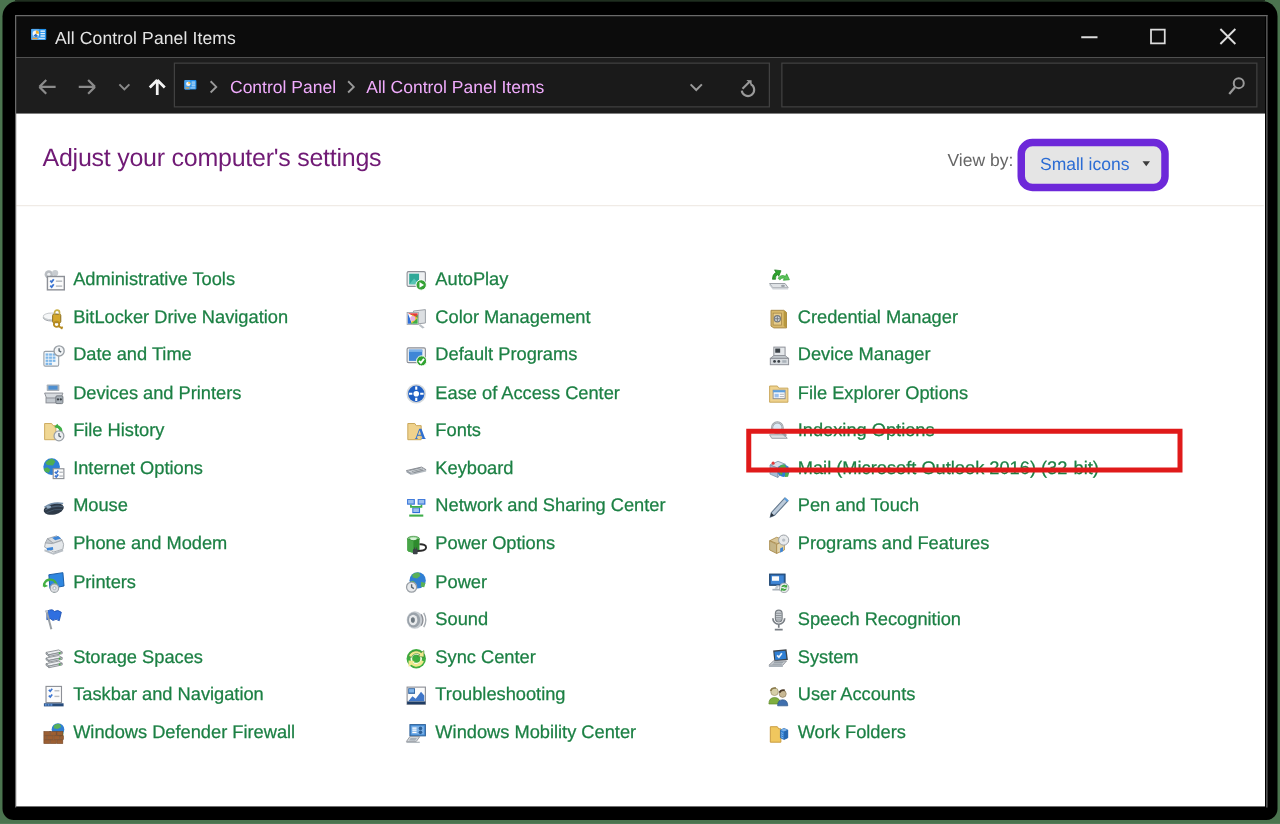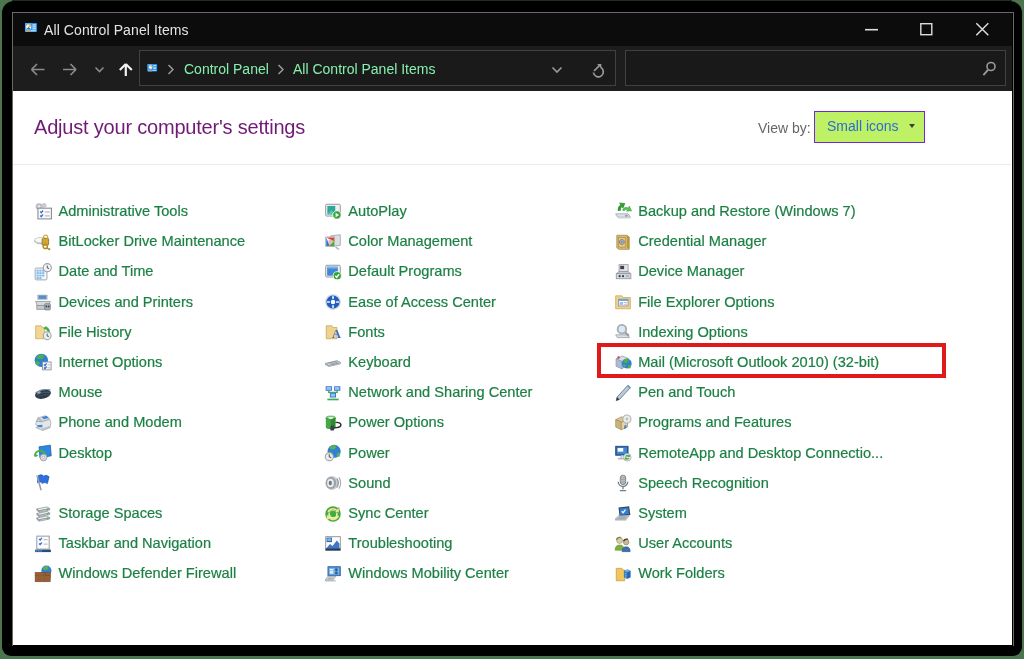--- a/index.html
+++ b/index.html
@@ -4,24 +4,24 @@
  font-family:"Liberation Sans",sans-serif;}
 #shadow{position:absolute;left:2px;top:1px;width:1020px;height:655px;background:#000;border-radius:12px 12px 9px 9px;}
 #win{position:absolute;left:12px;top:12px;width:1000px;height:633px;background:#fff;}
 #winborder{position:absolute;left:-0.5px;top:-0.5px;width:1000px;height:633px;border:1.5px solid #696969;border-bottom:none;pointer-events:none;z-index:60;}
 #titlebar{position:absolute;left:0;top:0;width:100%;height:34px;background:#0c0c0c;}
 #toolbar{position:absolute;left:0;top:34px;width:100%;height:45px;background:#1d1d1d;}
 #content{position:absolute;left:0;top:79px;width:100%;height:554px;background:#fff;}
 #titletext{position:absolute;left:32px;top:10px;font-size:14px;color:#e4e4e4;letter-spacing:.1px;}
 #addrbox{position:absolute;left:127px;top:4px;width:477px;height:36px;background:#1a1a1a;border:1px solid #414141;box-sizing:border-box;}
 #searchbox{position:absolute;left:613px;top:4px;width:381px;height:36px;background:#191919;border:1px solid #414141;box-sizing:border-box;}
-.crumb{position:absolute;top:15px;font-size:14px;color:#86efac;}
+.crumb{position:absolute;top:15px;font-size:14px;color:#f0abfc;}
 #hdr{position:absolute;left:22px;top:104px;font-size:20px;color:#701a75;letter-spacing:-.2px;}
 #viewby{position:absolute;left:746px;top:108px;font-size:14px;color:#666;}
-#viewbtn{position:absolute;left:802px;top:99px;width:109px;height:30px;border:1px solid #6d28d9;border-radius:0;background:#bef264;}
+#viewbtn{position:absolute;left:802px;top:99px;width:109px;height:30px;border:6px solid #6d28d9;border-radius:12px;background:#e5e5e5;}
 #viewbtn span{position:absolute;left:12px;top:6px;font-size:14px;color:#2b6cd4;}
 #viewbtn i{position:absolute;right:9px;top:12px;width:0;height:0;border-left:3.5px solid transparent;border-right:3.5px solid transparent;border-top:4.5px solid #3c3c3c;}
 #sep{position:absolute;left:1px;top:151.5px;width:998px;height:1px;background:#f0ebe6;}
 .ico{position:absolute;width:18px;height:18px;} .ico svg{width:18px;height:18px;}
 .lbl{position:absolute;font-size:14.6px;color:#1c8044;white-space:nowrap;-webkit-text-stroke:.2px #1c8044;}
 #redbox{position:absolute;left:585px;top:331px;width:341px;height:27px;border:4px solid #e01a1a;z-index:40;}
 svg{display:block}
 </style></head><body>
 <div id="shadow"></div>
 <div style="position:absolute;left:12px;top:0;width:1000px;height:1px;background:#1f2e1f;z-index:5"></div>
@@ -85,21 +85,21 @@
  </div>
  <div id="content">
   <div id="hdr" style="top:25px">Adjust your computer's settings</div>
   <div id="viewby" style="top:29px">View by:</div>
   <div id="viewbtn" style="top:20px">
         <span>Small icons</span>
         <i></i>
       </div>
   <div id="sep" style="top:72.5px"></div>
  </div>
- <div id="itemlayer" style="position:absolute;left:0;top:0;width:1000px;height:465px">
+ <div id="itemlayer" style="position:absolute;left:0;top:13px;width:1000px;height:465px">
 <div class="ico" style="left:22.0px;top:190.3px">
         <svg width="16" height="16" viewBox="0 0 16 16">
           <circle cx="4.5" cy="4" r="3" fill="#b9bdc2"></circle>
           <circle cx="9" cy="3" r="2.2" fill="#c8ccd0"></circle>
           <circle cx="4.5" cy="4" r="1.2" fill="#eef0f2"></circle>
           <rect x="3.5" y="5.5" width="12" height="9.5" fill="#fbfbfb" stroke="#8d9097" stroke-width="1"></rect>
           <path d="M5.5 8.5l1 1 1.5-2" stroke="#3b74d1" stroke-width="1.3" fill="none"></path>
           <path d="M5.5 12l1 1 1.5-2" stroke="#3b74d1" stroke-width="1.3" fill="none"></path>
           <rect x="9.5" y="8.3" width="4.5" height="1.1" fill="#b9bdc2"></rect>
           <rect x="9.5" y="11.8" width="4.5" height="1.1" fill="#b9bdc2"></rect>
@@ -109,21 +109,21 @@
 <div class="ico" style="left:22.0px;top:220.5px">
         <svg width="16" height="16" viewBox="0 0 16 16">
           <ellipse cx="6.5" cy="7" rx="6" ry="2.6" fill="#e8eaec" stroke="#9aa0a6" stroke-width=".7"></ellipse>
           <ellipse cx="6.5" cy="6.3" rx="6" ry="2.4" fill="#f6f7f8" stroke="#b5babe" stroke-width=".5"></ellipse>
           <rect x="7.2" y="4.8" width="5.8" height="6" rx=".8" fill="#d4a72c" stroke="#8a6d1d" stroke-width=".7"></rect>
           <path d="M8.6 4.9V3.6a1.75 1.75 0 0 1 3.5 0v1.3" fill="none" stroke="#c9b04a" stroke-width="1.2"></path>
           <circle cx="10" cy="11.9" r="1.9" fill="none" stroke="#b68c22" stroke-width="1.3"></circle>
           <path d="M11.4 13.2l2.8 1.9M13.2 14.6l1.2-.8" stroke="#b68c22" stroke-width="1.2" fill="none"></path>
         </svg>
       </div>
-<div class="lbl" style="left:46.5px;top:221.0px">BitLocker Drive Maintenance</div>
+<div class="lbl" style="left:46.5px;top:221.0px">BitLocker Drive Navigation</div>
 <div class="ico" style="left:22.0px;top:250.7px">
         <svg width="16" height="16" viewBox="0 0 16 16">
           <rect x="1" y="4.5" width="10.5" height="10.5" rx="1" fill="#f4f8fb" stroke="#98a0a8" stroke-width=".8"></rect>
           <g fill="#7db6e8">
             <rect x="2.2" y="6" width="2" height="1.6"></rect>
             <rect x="4.7" y="6" width="2" height="1.6"></rect>
             <rect x="7.2" y="6" width="2" height="1.6"></rect>
             <rect x="2.2" y="8.2" width="2" height="1.6"></rect>
             <rect x="4.7" y="8.2" width="2" height="1.6"></rect>
             <rect x="7.2" y="8.2" width="2" height="1.6"></rect>
@@ -197,21 +197,21 @@
 <div class="lbl" style="left:46.5px;top:402.3px">Phone and Modem</div>
 <div class="ico" style="left:22.0px;top:432.1px">
         <svg width="16" height="16" viewBox="0 0 16 16">
           <path d="M4.5 2.5l10-1.5.8 9.5-10 1.8z" fill="#2e86e0" stroke="#1c5ea8" stroke-width=".7"></path>
           <path d="M1 11 a4.5 4.5 0 1 1 6.5 3.5" stroke="#45b045" stroke-width="1.8" fill="none"></path>
           <path d="M.5 8.5l.7 3 2.8-1z" fill="#45b045"></path>
           <circle cx="8.5" cy="12" r="3" fill="#dcdfe2" stroke="#9aa0a6" stroke-width=".8"></circle>
           <circle cx="8.5" cy="12" r="1.1" fill="#f4f5f6" stroke="#9aa0a6" stroke-width=".5"></circle>
         </svg>
       </div>
-<div class="lbl" style="left:46.5px;top:432.6px">Desktop</div>
+<div class="lbl" style="left:46.5px;top:432.6px">Printers</div>
 <div class="ico" style="left:22.0px;top:462.3px">
         <svg width="16" height="16" viewBox="0 0 16 16">
           <path d="M3.2 1.8 q4-2.3 5.2.2 q2.5-1.8 5 .5 l-1.5 6 q-2.2-1.8-4.5-.2 q-1.5-2.2-4.3-.5z" fill="#2f6fe0" stroke="#1c4fae" stroke-width=".6"></path>
           <path d="M2.8 1.5l3.5 13" stroke="#9aa0a6" stroke-width="1.4"></path>
           <circle cx="2.8" cy="1.8" r="1" fill="#c0c5ca"></circle>
         </svg>
       </div>
 <div class="ico" style="left:22.0px;top:492.5px">
         <svg width="16" height="16" viewBox="0 0 16 16">
           <g stroke="#82878c" stroke-width=".6">
@@ -408,21 +408,20 @@
 <div class="ico" style="left:601.6px;top:190.3px">
         <svg width="16" height="16" viewBox="0 0 16 16">
           <path d="M3.5 7.5 a4.5 5.5 0 0 1 2.5-5l-1-1.7 4.6.6-1.6 4-.9-1.4 a3 3.6 0 0 0-1.4 3.5z" fill="#2fa32f" stroke="#1e7a1e" stroke-width=".5"></path>
           <path d="M7.5 6.8 a4.5 5.5 0 0 1 5.3-1.4l.8-1.8 2 4.2-4.3.4.7-1.5 a3 3.6 0 0 0-3.2 1.2z" fill="#5cc25c" stroke="#2fa32f" stroke-width=".5"></path>
           <path d="M1.5 10.5h11l2.2 3H3.7z" fill="#e0e3e6" stroke="#9aa0a6" stroke-width=".7"></path>
           <path d="M1.5 10.5l2.2 3v1.2l-2.2-3z" fill="#c3c9cf"></path>
           <path d="M3.7 13.5h11v1.2h-11z" fill="#d0d4d8"></path>
           <ellipse cx="11" cy="12.2" rx="1.4" ry=".8" fill="#9aa0a6"></ellipse>
         </svg>
       </div>
-<div class="lbl" style="left:626.2px;top:190.8px">Backup and Restore (Windows 7)</div>
 <div class="ico" style="left:601.6px;top:220.5px">
         <svg width="16" height="16" viewBox="0 0 16 16">
           <path d="M2.5 2h9l2 1.5v11h-9l-2-1.3z" fill="#d9b96a" stroke="#a8894a" stroke-width=".7"></path>
           <path d="M11.5 2l2 1.5v11l-2-1.3z" fill="#b8983f"></path>
           <rect x="4" y="4" width="6" height="8.5" fill="#e6cc8a" stroke="#a8894a" stroke-width=".6"></rect>
           <circle cx="7" cy="8" r="2.2" fill="#cfd4d8" stroke="#73797f" stroke-width=".8"></circle>
           <path d="M7 6.3v3.4M5.3 8h3.4" stroke="#73797f" stroke-width=".7"></path>
         </svg>
       </div>
 <div class="lbl" style="left:626.2px;top:221.0px">Credential Manager</div>
@@ -463,21 +462,21 @@
           <path d="M1.8 5.3l5.7-2.6 5.2 2.1-5.4 2.8z" fill="#d5dfe9" stroke="#8096ac" stroke-width=".6"></path>
           <path d="M1.8 5.3l5.5 2.3v6.6l-5.5-2.4z" fill="#a8bdd4" stroke="#8096ac" stroke-width=".6"></path>
           <path d="M7.3 7.6l5.4-2.5v3.2l-5.4 5.9z" fill="#c2d1e0" stroke="#8096ac" stroke-width=".6"></path>
           <circle cx="11.3" cy="9.4" r="4.4" fill="#2f7fd4"></circle>
           <path d="M8.2 6.7 Q9.8 4.7 12.3 5l1 2.2-2.4 1.8-2.8-.8z" fill="#4fae52"></path>
           <path d="M12.7 10.4l2.6.7-.7 2.5-2.3.2z" fill="#4fae52"></path>
           <path d="M7.6 10.4l1.9-.6 1.4 1.3-1 1.6z" fill="#4fae52"></path>
           <circle cx="4" cy="4" r="1.1" fill="#e23b3b"></circle>
         </svg>
       </div>
-<div class="lbl" style="left:626.2px;top:341.9px">Mail (Microsoft Outlook 2010) (32-bit)</div>
+<div class="lbl" style="left:626.2px;top:341.9px">Mail (Microsoft Outlook 2016) (32-bit)</div>
 <div class="ico" style="left:601.6px;top:371.6px">
         <svg width="16" height="16" viewBox="0 0 16 16">
           <path d="M12.3 1.2l2.3 2L5 13.6l-3 1.2.7-3.1z" fill="#bccbdb" stroke="#64798e" stroke-width=".8"></path>
           <path d="M2.7 11.7l2.1 1.9-2.8 1.2z" fill="#2c3540"></path>
           <path d="M11.7 2l2.3 2 .9-1.1-2.3-2z" fill="#5b9fe0"></path>
         </svg>
       </div>
 <div class="lbl" style="left:626.2px;top:372.1px">Pen and Touch</div>
 <div class="ico" style="left:601.6px;top:401.8px">
         <svg width="16" height="16" viewBox="0 0 16 16">
@@ -495,21 +494,20 @@
           <rect x="1.5" y="2" width="11" height="8" fill="#2b5f9e" stroke="#1c4470" stroke-width=".7"></rect>
           <rect x="2.5" y="3" width="9" height="6" fill="#3f86d6"></rect>
           <rect x="3.2" y="3.6" width="5" height="3.2" fill="#fbfbfb"></rect>
           <path d="M5 12.5l1.5-2.5h2L7 12.5z" fill="#c3c9cf"></path>
           <rect x="3.5" y="12.5" width="7" height="1.2" fill="#aab2ba"></rect>
           <circle cx="11.8" cy="11.8" r="3.4" fill="#e8eaec" stroke="#9aa0a6" stroke-width=".6"></circle>
           <path d="M9.8 11.3 a2.2 2.2 0 0 1 3.4-1.2l.8-.8v2.2h-2.2l.7-.7" fill="#3fa53f"></path>
           <path d="M13.8 12.3 a2.2 2.2 0 0 1-3.4 1.2l-.8.8v-2.2h2.2l-.7.7" fill="#3fa53f"></path>
         </svg>
       </div>
-<div class="lbl" style="left:626.2px;top:432.6px">RemoteApp and Desktop Connectio...</div>
 <div class="ico" style="left:601.6px;top:462.3px">
         <svg width="16" height="16" viewBox="0 0 16 16">
           <rect x="5.6" y="1" width="4.8" height="8.4" rx="2.4" fill="#c7ccd1" stroke="#787e84" stroke-width=".8"></rect>
           <path d="M6 3.2h4M6 4.8h4M6 6.4h4M6 8h4" stroke="#82878c" stroke-width=".6"></path>
           <path d="M3.8 6.8 a4.2 4.2 0 0 0 8.4 0" fill="none" stroke="#787e84" stroke-width="1.2"></path>
           <path d="M8 11.2v2.3M5.2 14.8h5.6" stroke="#787e84" stroke-width="1.2"></path>
         </svg>
       </div>
 <div class="lbl" style="left:626.2px;top:462.8px">Speech Recognition</div>
 <div class="ico" style="left:601.6px;top:492.5px">

